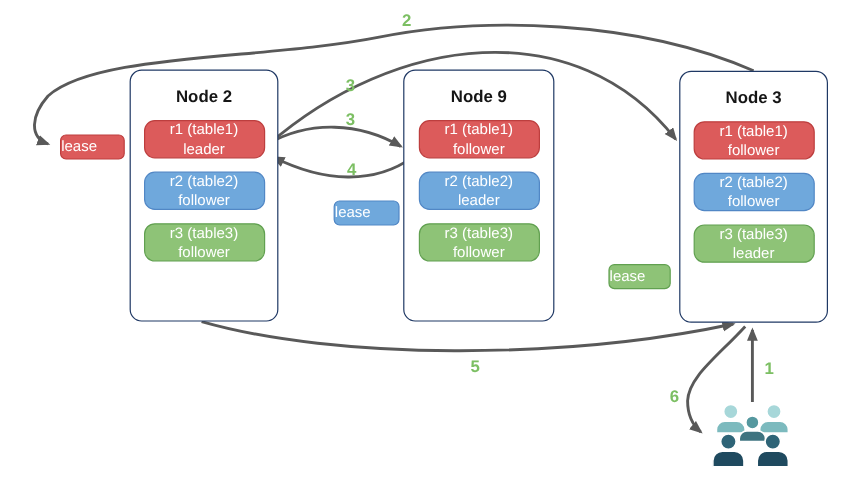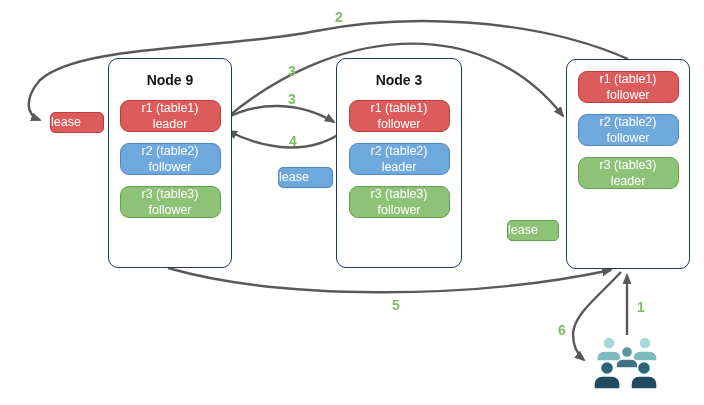--- a/index.html
+++ b/index.html
@@ -57,52 +57,53 @@
     <path class="flow" d="M 628 59 C 530 16 400 14 316 31 C 220 50 80 44 40 80 C 26 96 24 114 40 120" marker-end="url(#ah)"></path>
     <path class="flow" d="M 223 121 C 330 28 480 10 563 116" marker-end="url(#ah)"></path>
     <path class="flow" d="M 223 120 C 258 100 300 102 334 122" marker-end="url(#ah)"></path>
     <path class="flow" d="M 344 131 C 312 154 270 152 228 131" marker-end="url(#ah)"></path>
     <path class="flow" d="M 168 268 C 280 300 470 300 611 270" marker-end="url(#ah)"></path>
     <path class="flow" d="M 627 335 L 627 275" marker-end="url(#ah)"></path>
     <path class="flow" d="M 621 272 C 597 298 574 314 573 334 C 573 348 578 355 584 360" marker-end="url(#ah)"></path>
   </svg>
 
   <div class="node node1">
-    <div class="node-title">Node 9</div>
+    <div class="node-title">Node 2</div>
     <div class="replica red">
       <div>r1 (table1)</div>
       <div>leader</div>
     </div>
     <div class="replica blue">
       <div>r2 (table2)</div>
       <div>follower</div>
     </div>
     <div class="replica green">
       <div>r3 (table3)</div>
       <div>follower</div>
     </div>
   </div>
 
   <div class="node node2">
-    <div class="node-title">Node 3</div>
+    <div class="node-title">Node 9</div>
     <div class="replica red">
       <div>r1 (table1)</div>
       <div>follower</div>
     </div>
     <div class="replica blue">
       <div>r2 (table2)</div>
       <div>leader</div>
     </div>
     <div class="replica green">
       <div>r3 (table3)</div>
       <div>follower</div>
     </div>
   </div>
 
   <div class="node node3">
+    <div class="node-title">Node 3</div>
     <div class="replica red">
       <div>r1 (table1)</div>
       <div>follower</div>
     </div>
     <div class="replica blue">
       <div>r2 (table2)</div>
       <div>follower</div>
     </div>
     <div class="replica green">
       <div>r3 (table3)</div>

